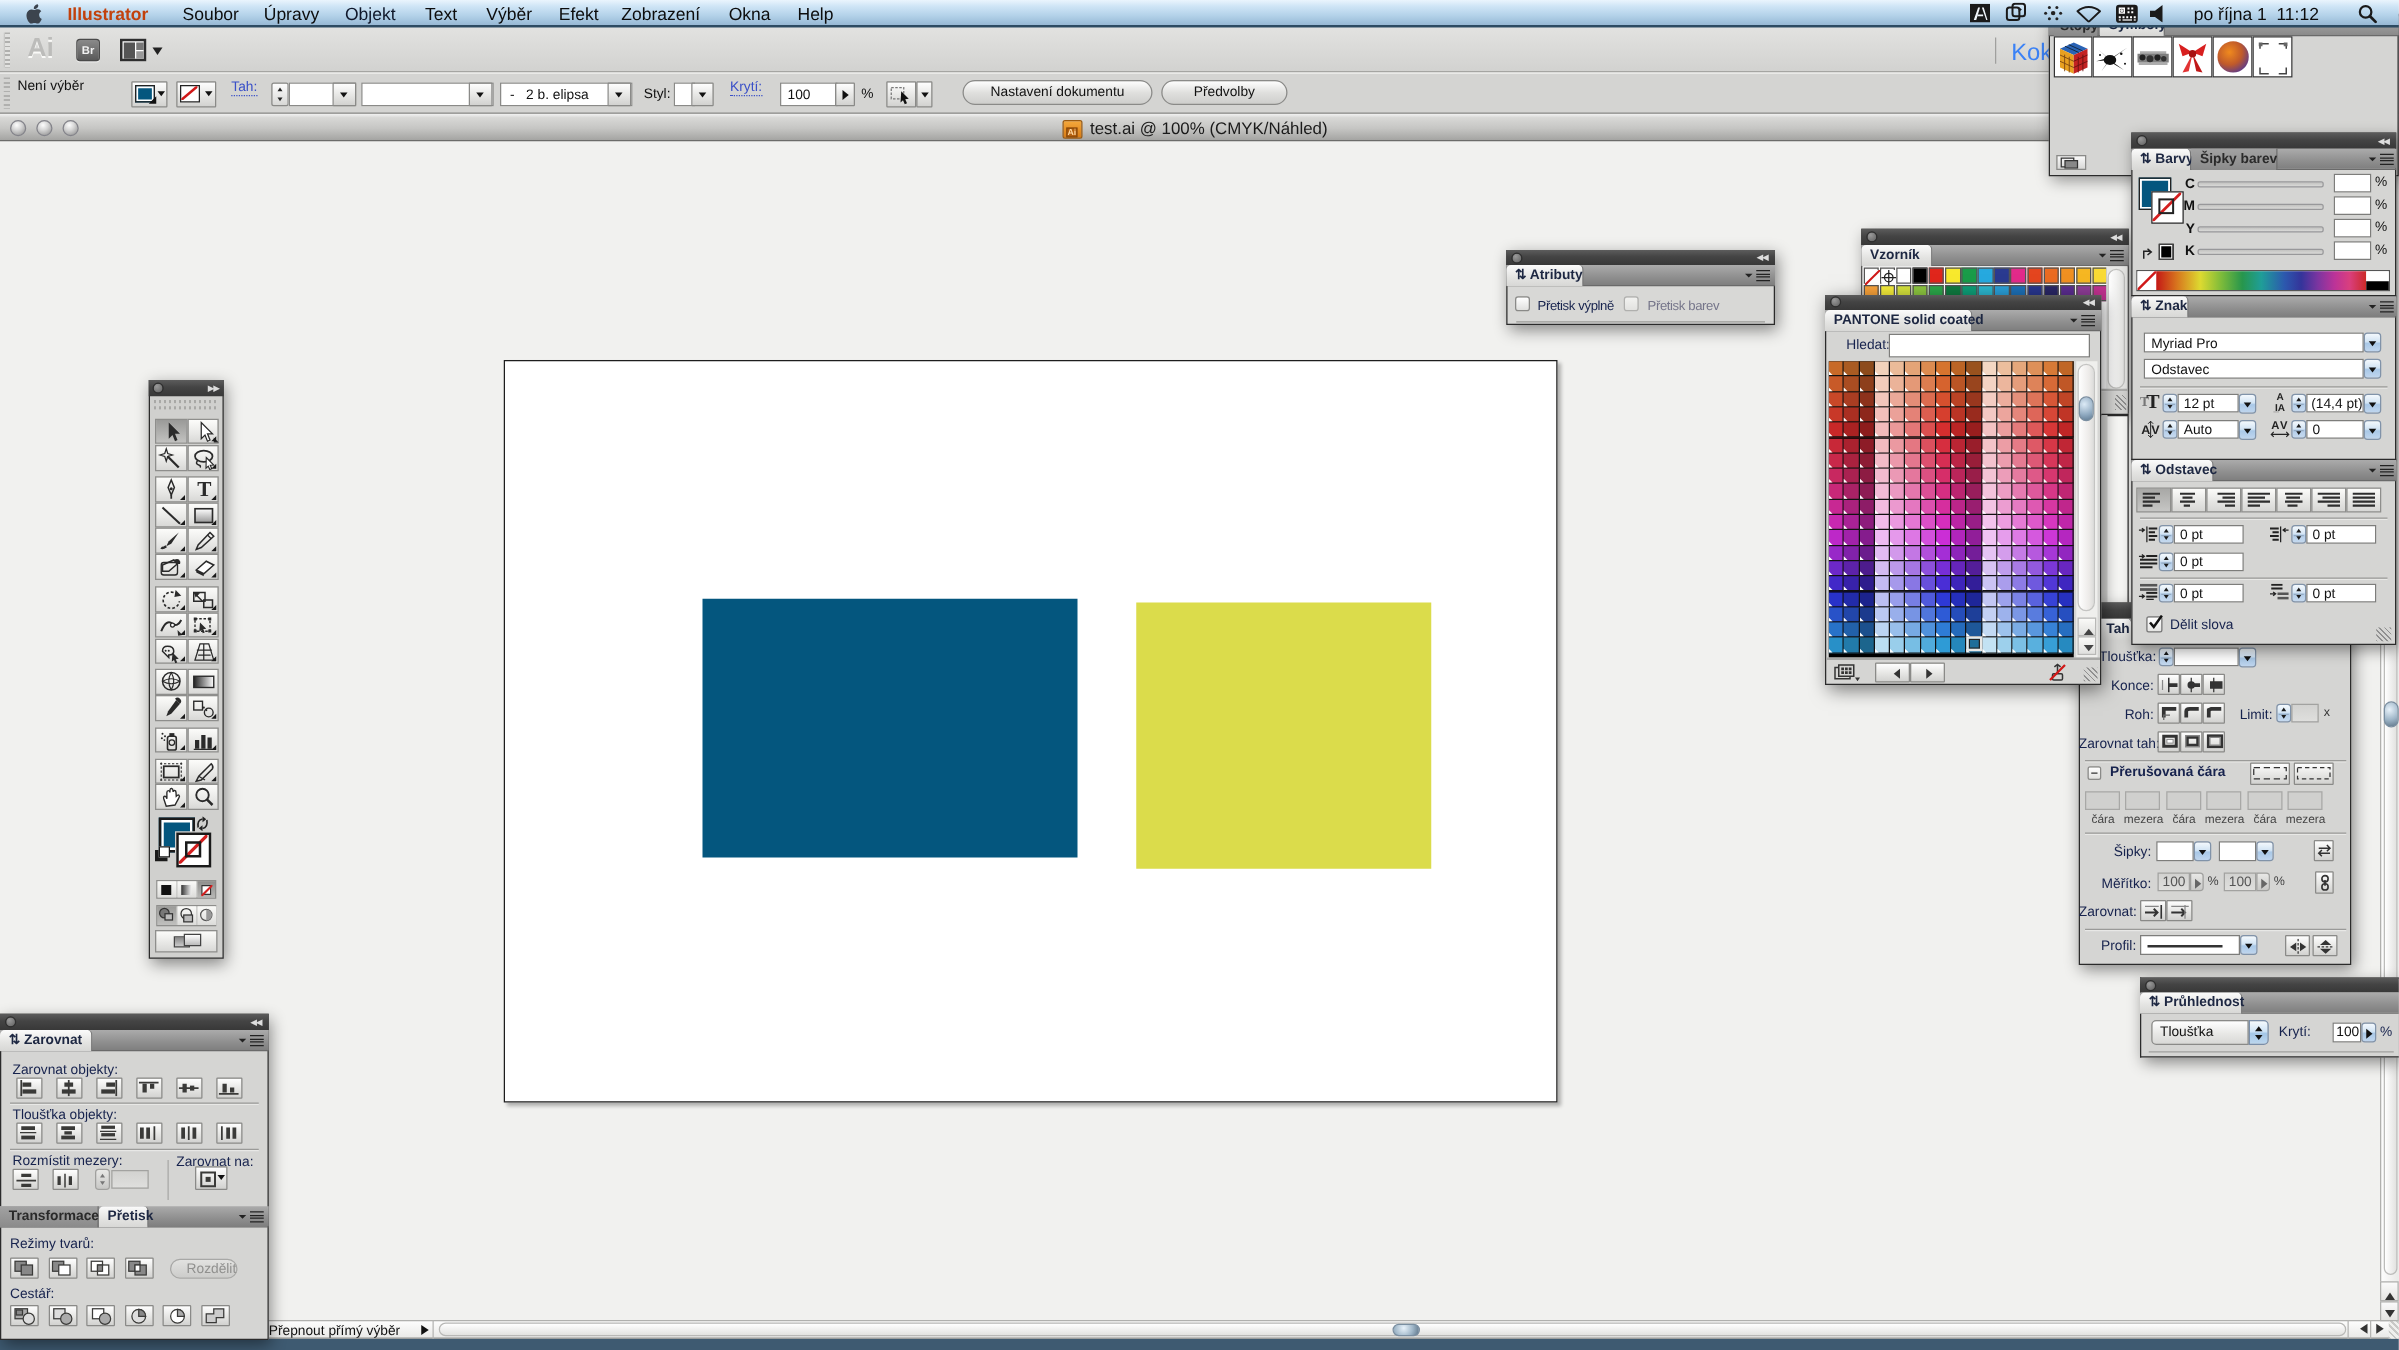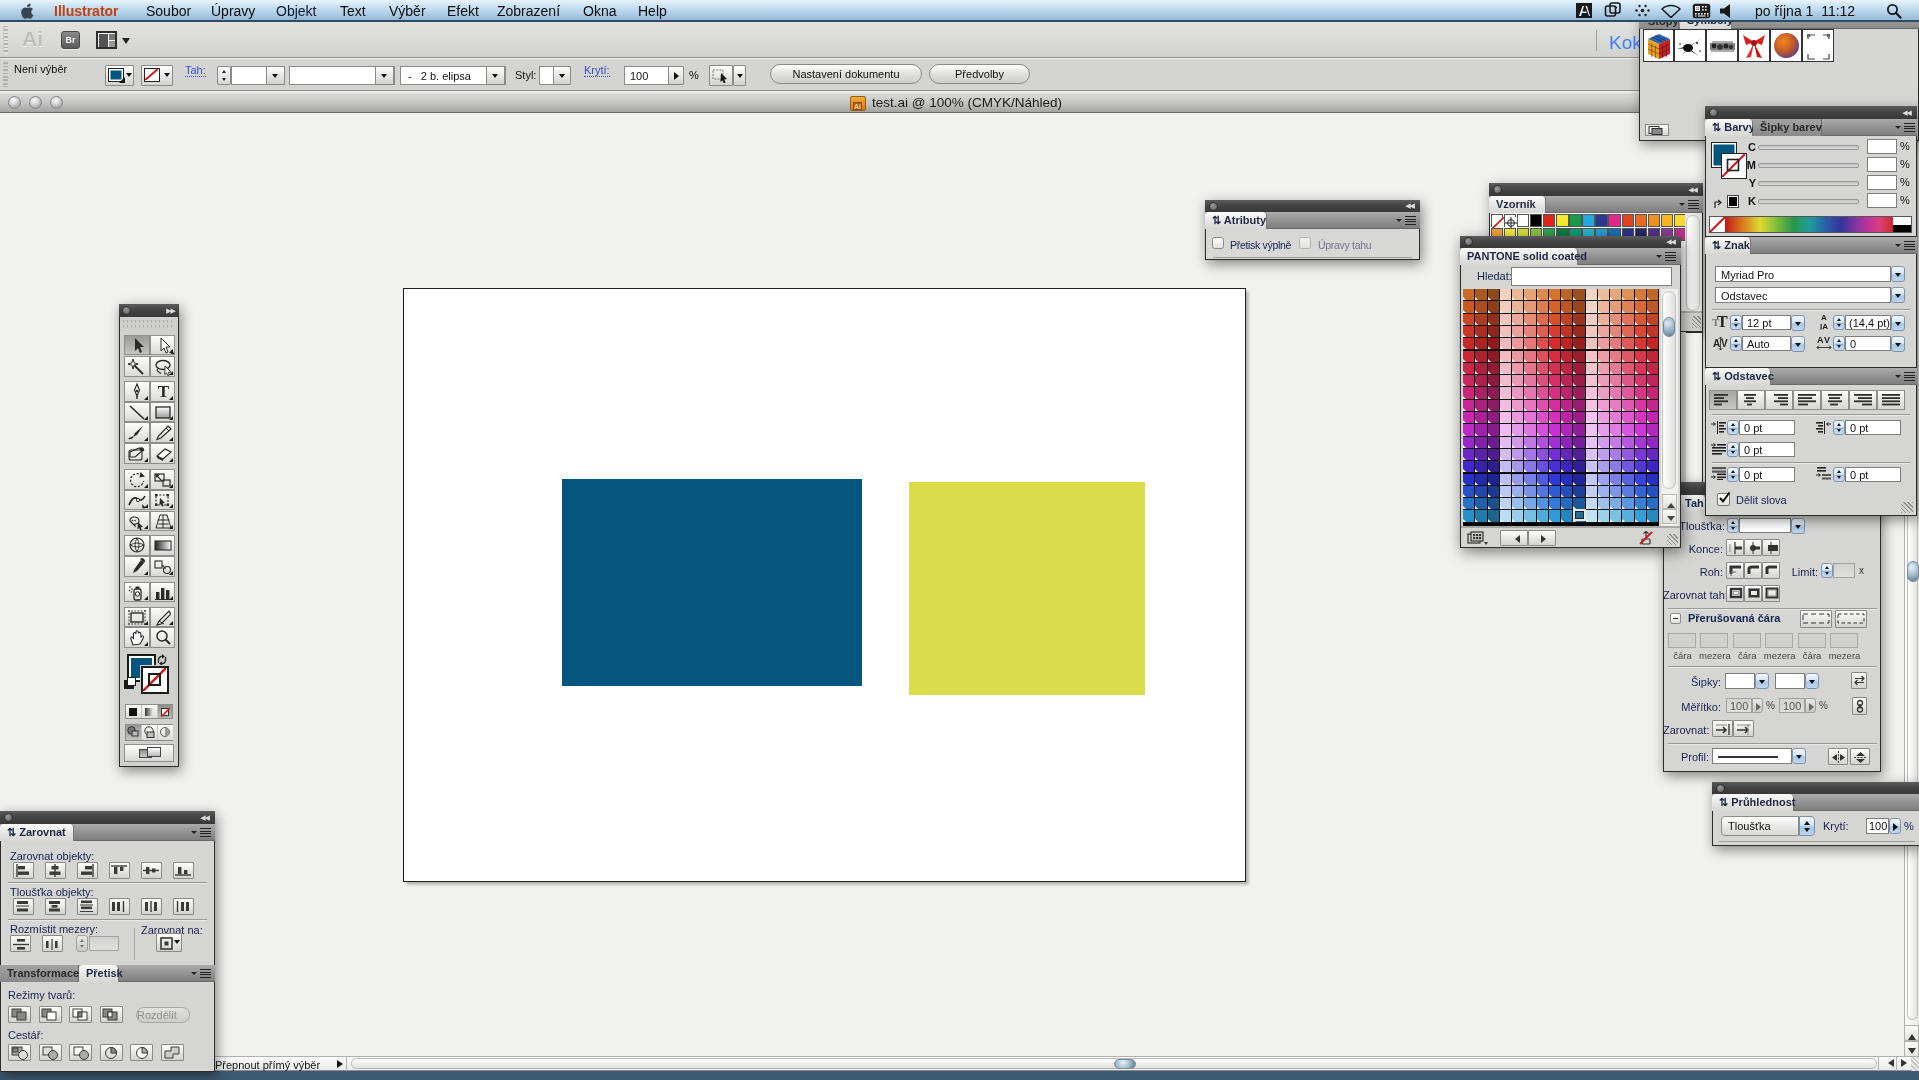--- a/index.html
+++ b/index.html
@@ -682,21 +682,21 @@
       <rect x="6" y="4" width="4" height="5" fill="#888" stroke="#3a3a38"></rect>
     </svg>
   </div>
 <div class="abs btn" style="left:99.5px;top:1006px;width:23px;height:17px">
     <svg width="19" height="14" viewBox="0 0 19 14" style="position:absolute;left:1.5px;top:1px">
       <rect x="1" y="1" width="9" height="8" fill="#888" stroke="#3a3a38"></rect>
       <rect x="6" y="4" width="9" height="8" fill="#888" stroke="#3a3a38"></rect>
       <rect x="6" y="4" width="4" height="5" fill="#fff" stroke="#3a3a38"></rect>
     </svg>
   </div>
-<div class="abs" style="left:136px;top:1007px;width:54px;height:16px;border-radius:8px;background:linear-gradient(#e2e2e0,#ccccca);border:1px solid #a8a8a6;color:#90908e;font-size:11px;text-align:left;line-height:15px">Rozdělit</div>
+<div class="abs" style="left:136px;top:1007px;width:54px;height:16px;border-radius:8px;background:linear-gradient(#e2e2e0,#ccccca);border:1px solid #a8a8a6;color:#90908e;font-size:11px;text-align:right;line-height:15px">Rozdělit</div>
 <div class="abs lbl" style="left:8px;top:1029px">Cestář:</div>
 <div class="abs btn" style="left:8.0px;top:1044px;width:23px;height:17px">
     <svg width="19" height="14" viewBox="0 0 19 14" style="position:absolute;left:1.5px;top:1px">
       <rect x="1" y="1" width="10" height="8" fill="#aaa" stroke="#3a3a38"></rect>
       <circle cx="12" cy="9" r="4.5" fill="#ddd" stroke="#3a3a38"></circle>
       <rect x="2" y="2" width="5" height="4" fill="#888" stroke="#3a3a38"></rect>
     </svg>
   </div>
 <div class="abs btn" style="left:38.5px;top:1044px;width:23px;height:17px">
     <svg width="19" height="14" viewBox="0 0 19 14" style="position:absolute;left:1.5px;top:1px">
@@ -737,21 +737,21 @@
 <div class="abs mico" style="left:1402px;top:216px">
     <i style="top:0"></i>
     <i style="top:2.5px"></i>
     <i style="top:5px"></i>
     <i style="top:7.5px"></i>
     <b></b>
   </div>
 <div class="abs" style="left:1212px;top:237px;width:12px;height:12px;background:linear-gradient(#fff,#e0e0de);border:1px solid #8a8a88;border-radius:2.5px"></div>
 <div class="abs lbl" style="left:1230px;top:238.5px;font-size:10.5px;letter-spacing:-0.3px">Přetisk výplně</div>
 <div class="abs" style="left:1299px;top:237px;width:12px;height:12px;background:linear-gradient(#f2f2f0,#e2e2e0);border:1px solid #b0b0ae;border-radius:2.5px"></div>
-<div class="abs lbl" style="left:1318px;top:238.5px;font-size:10.5px;letter-spacing:-0.3px"><span style="color:#75758a">Úpravy tahu</span></div>
+<div class="abs lbl" style="left:1318px;top:238.5px;font-size:10.5px;letter-spacing:-0.3px"><span style="color:#75758a">Přetisk barev</span></div>
 <div class="abs" style="left:1213px;top:256.5px;width:199px;height:1px;background:#9a9a98"></div>
 <div class="abs" style="left:1489px;top:183px;width:214px;height:149px;background:#d5d5d3;border:1px solid #2b2b2b;box-shadow:2px 4px 12px rgba(0,0,0,.4)"></div>
 <div class="abs" style="left:1489px;top:183px;width:214px;height:13px;background:linear-gradient(#5c5c5c,#444 45%,#383838)">
     <div class="circ" style="left:4px;top:2px"></div>
     <div style="position:absolute;right:6px;top:3px;color:#ddd;font-size:7px;letter-spacing:-1px">◀◀</div>
   </div>
 <div class="abs tabs" style="left:1489px;top:196px;width:214px;height:17px"></div>
 <div class="abs tab" style="left:1489px;top:196px;width:57px">Vzorník</div>
 <div class="abs mico" style="left:1685px;top:200px">
     <i style="top:0"></i>

